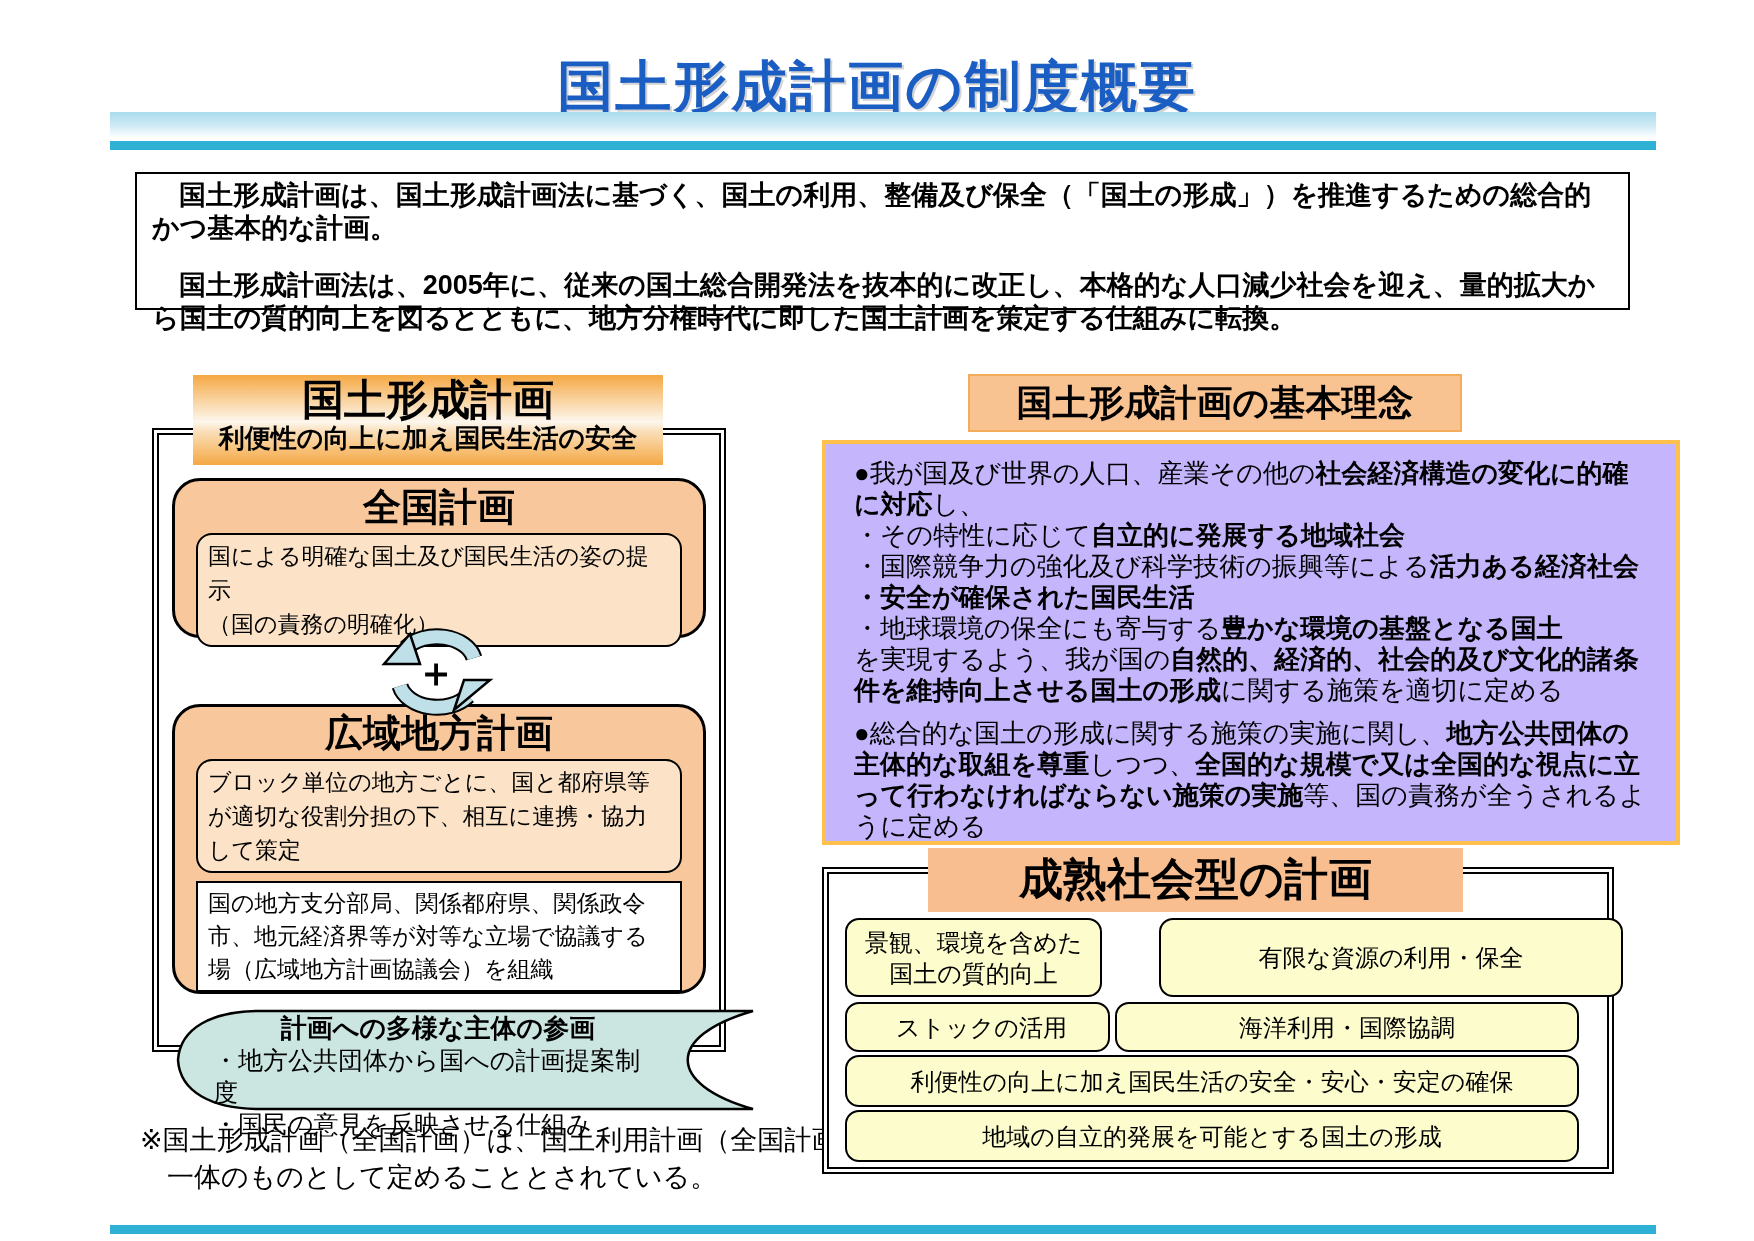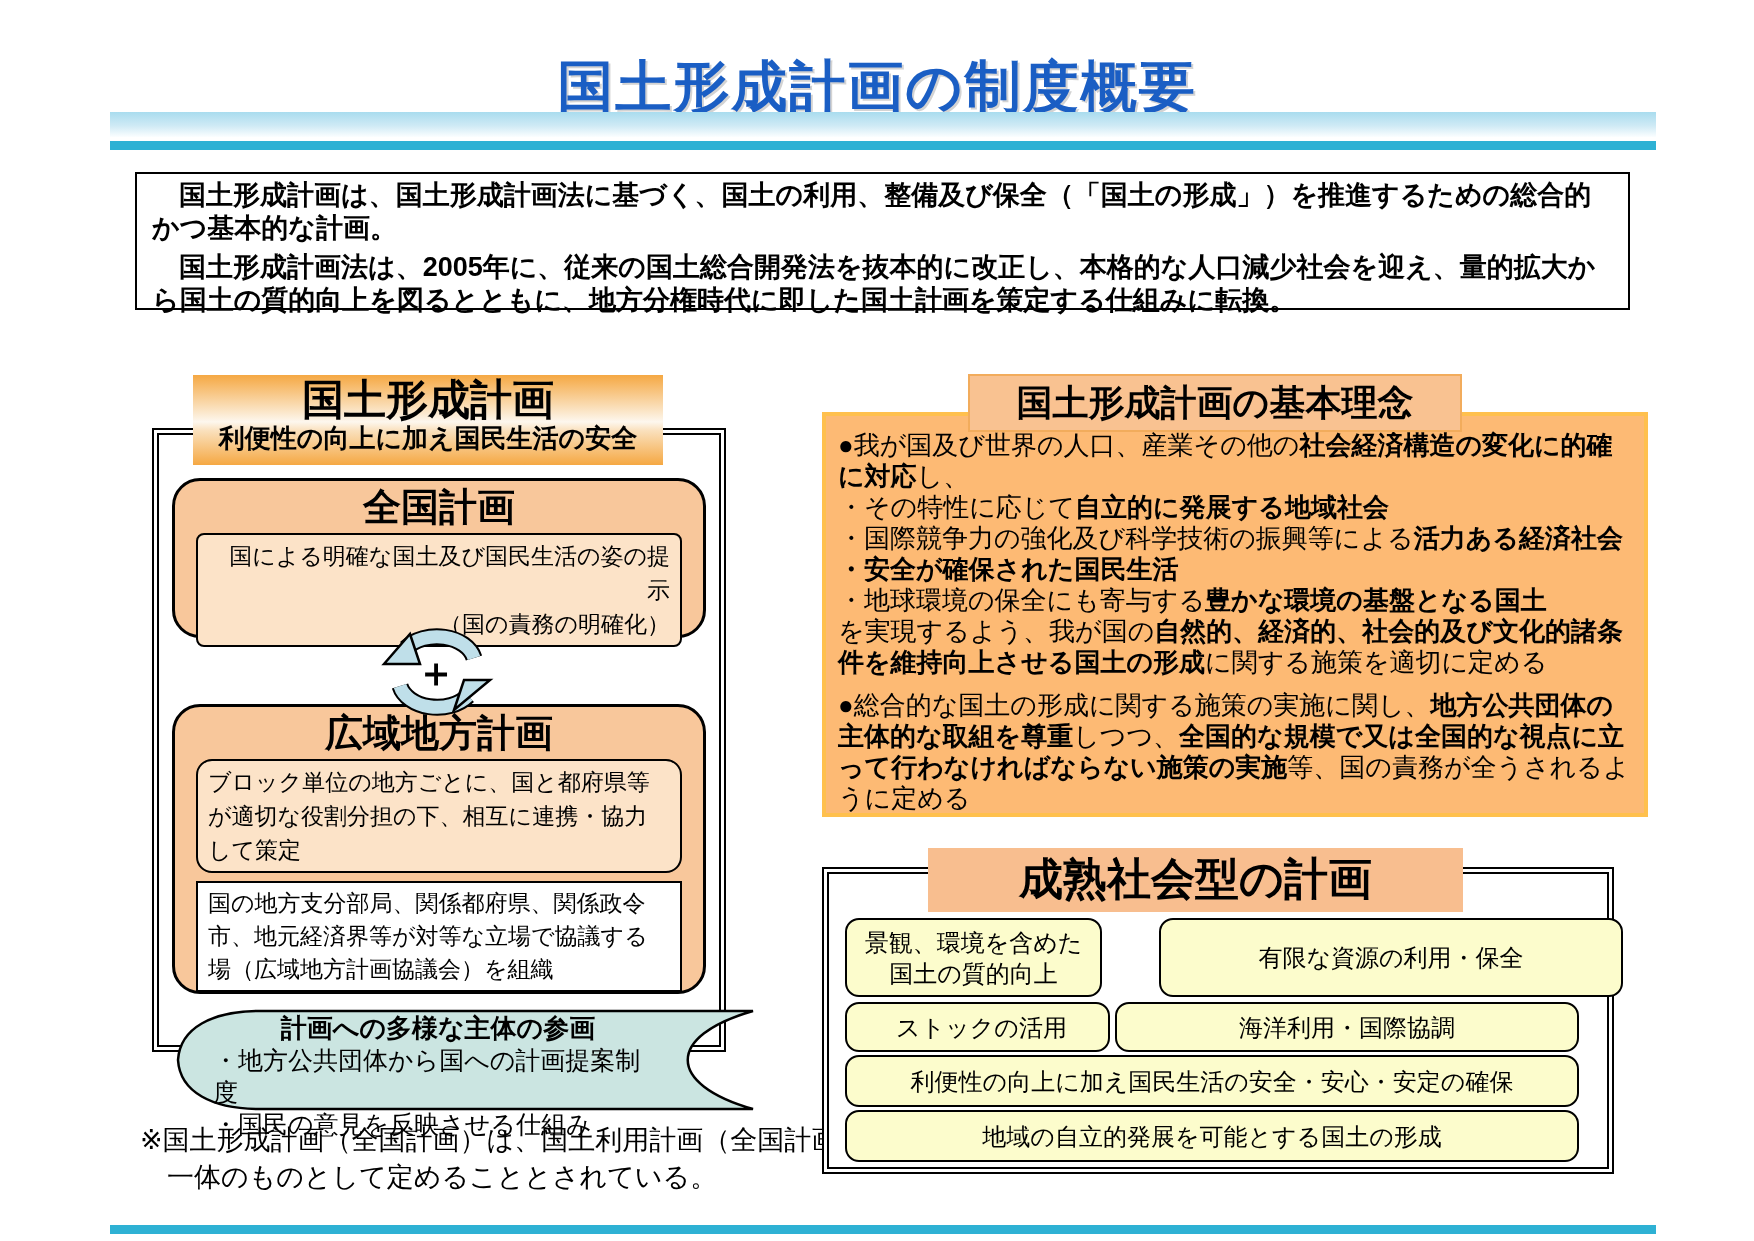--- a/index.html
+++ b/index.html
@@ -12,57 +12,57 @@
     color:#1A5EC4;letter-spacing:2px;text-shadow:2px 2px 0 rgba(130,130,130,.35);}
   .band-grad{left:110px;top:112px;width:1546px;height:25px;
     background:linear-gradient(180deg,#A9DCEE 0%,#CFEAF5 55%,#FBFEFF 100%);}
   .band-line{left:110px;top:141px;width:1546px;height:9px;background:#2EB1D4;}
   .bottom-bar{left:110px;top:1225px;width:1546px;height:9px;background:#2EB1D4;}
 
   
   .intro{left:135px;top:172px;width:1461px;height:124px;border:2px solid #000;
     padding:5px 15px;font-size:27px;font-weight:bold;line-height:33px;}
   .intro p{margin:0;}
-  .intro p + p{margin-top:6px;}
+  .intro p + p{margin-top:24px;}
 
   
   .dbl{border:2px solid #000;box-shadow:0 0 0 3px #fff,0 0 0 5px #000;background:#fff;}
   .left-outer{left:157px;top:433px;width:560px;height:610px;}
   .mature-outer{left:827px;top:872px;width:778px;height:293px;}
 
   
   .left-header{left:193px;top:375px;width:470px;height:90px;text-align:center;z-index:5;
     background:linear-gradient(180deg,#F5A843 0%,#FBE8CD 42%,#FDF7EE 52%,#FAE0BC 62%,#F5A843 100%);}
   .lh-title{font-size:42px;font-weight:bold;line-height:46px;margin-top:2px;}
   .lh-sub{font-size:26px;font-weight:bold;line-height:30px;}
 
   
   .plan-box{background:#F8C79B;border:3px solid #000;border-radius:28px;z-index:4;}
   .national{left:172px;top:478px;width:528px;height:154px;}
   .regional{left:172px;top:704px;width:528px;height:284px;}
   .pb-title{text-align:center;font-size:38px;font-weight:bold;line-height:48px;margin-top:2px;}
   .pb-inner{margin:2px 21px 0;background:#FCE3C8;border:2px solid #000;border-radius:16px;
     font-size:23px;line-height:34px;padding:4px 10px;}
-  .pb-inner.center{text-align:right;border-radius:8px;}
+  .pb-inner.center{text-align:left;}
   .pb-white{margin:8px 21px 0;background:#fff;border:2px solid #000;
     font-size:23px;line-height:33px;padding:4px 10px;}
 
   .cycle{left:372px;top:622px;z-index:6;}
 
   
   .banner{left:168px;top:1004px;width:590px;height:112px;z-index:7;}
   .banner-text{position:absolute;left:45px;top:8px;width:450px;}
   .bn-title{text-align:center;font-size:26px;font-weight:bold;line-height:32px;}
   .bn-item{font-size:25px;line-height:32px;}
 
   .note{left:140px;top:1122px;font-size:27px;line-height:37px;}
 
   
-  .principles-box{left:822px;top:412px;width:794px;height:383px;border:4px solid #FFC04D;
-    background:#fdba74;padding:14px 12px 0;}
+  .principles-box{left:822px;top:440px;width:794px;height:383px;border:4px solid #FFC04D;
+    background:#c4b5fd;padding:14px 28px 0;}
   .principles-box .blk{font-family:"Liberation Serif","DejaVu Serif",serif;
     font-size:26px;line-height:31px;}
   .principles-box .blk + .blk{margin-top:12px;}
   .principles-box .bd{font-family:"Liberation Sans","DejaVu Sans",sans-serif;font-weight:bold;}
   .principles-header{left:968px;top:374px;width:490px;height:54px;background:#F9C291;
     border:2px solid #F2AC5C;text-align:center;font-size:36px;font-weight:bold;line-height:54px;z-index:5;}
 
   
   .mature-header{left:928px;top:848px;width:535px;height:64px;background:#F8BE8F;z-index:5;
     text-align:center;font-size:44px;font-weight:bold;line-height:62px;}

